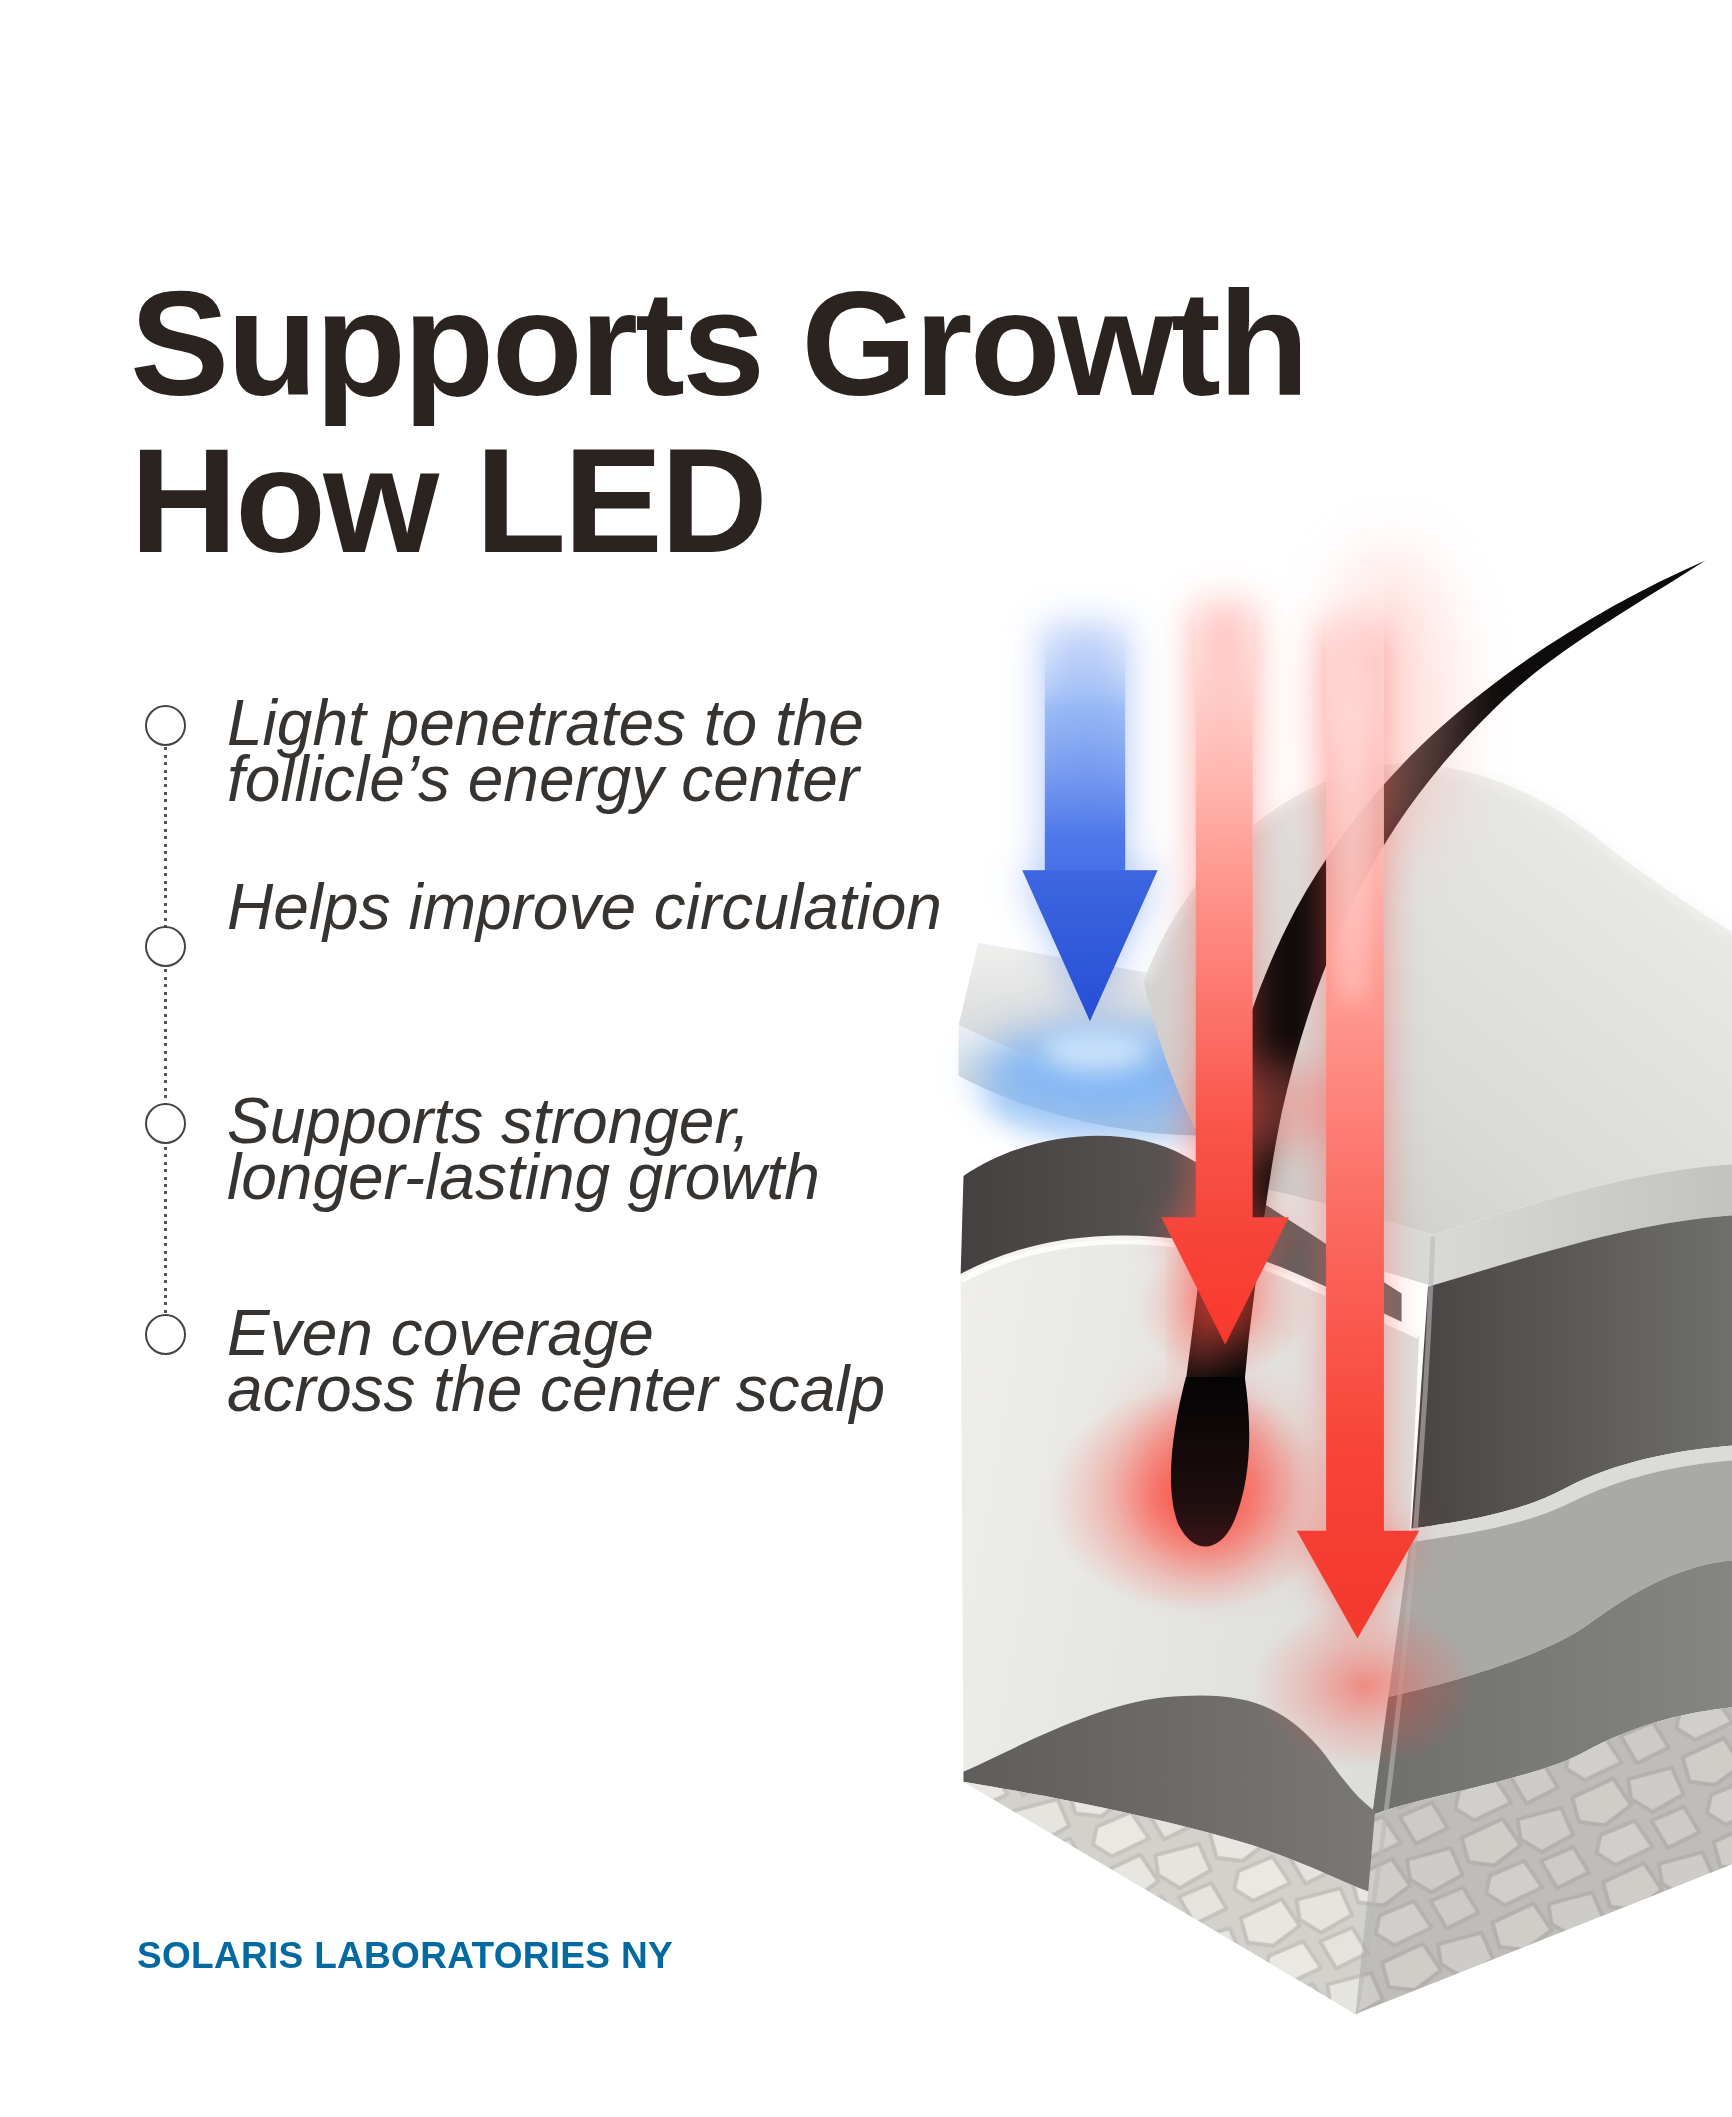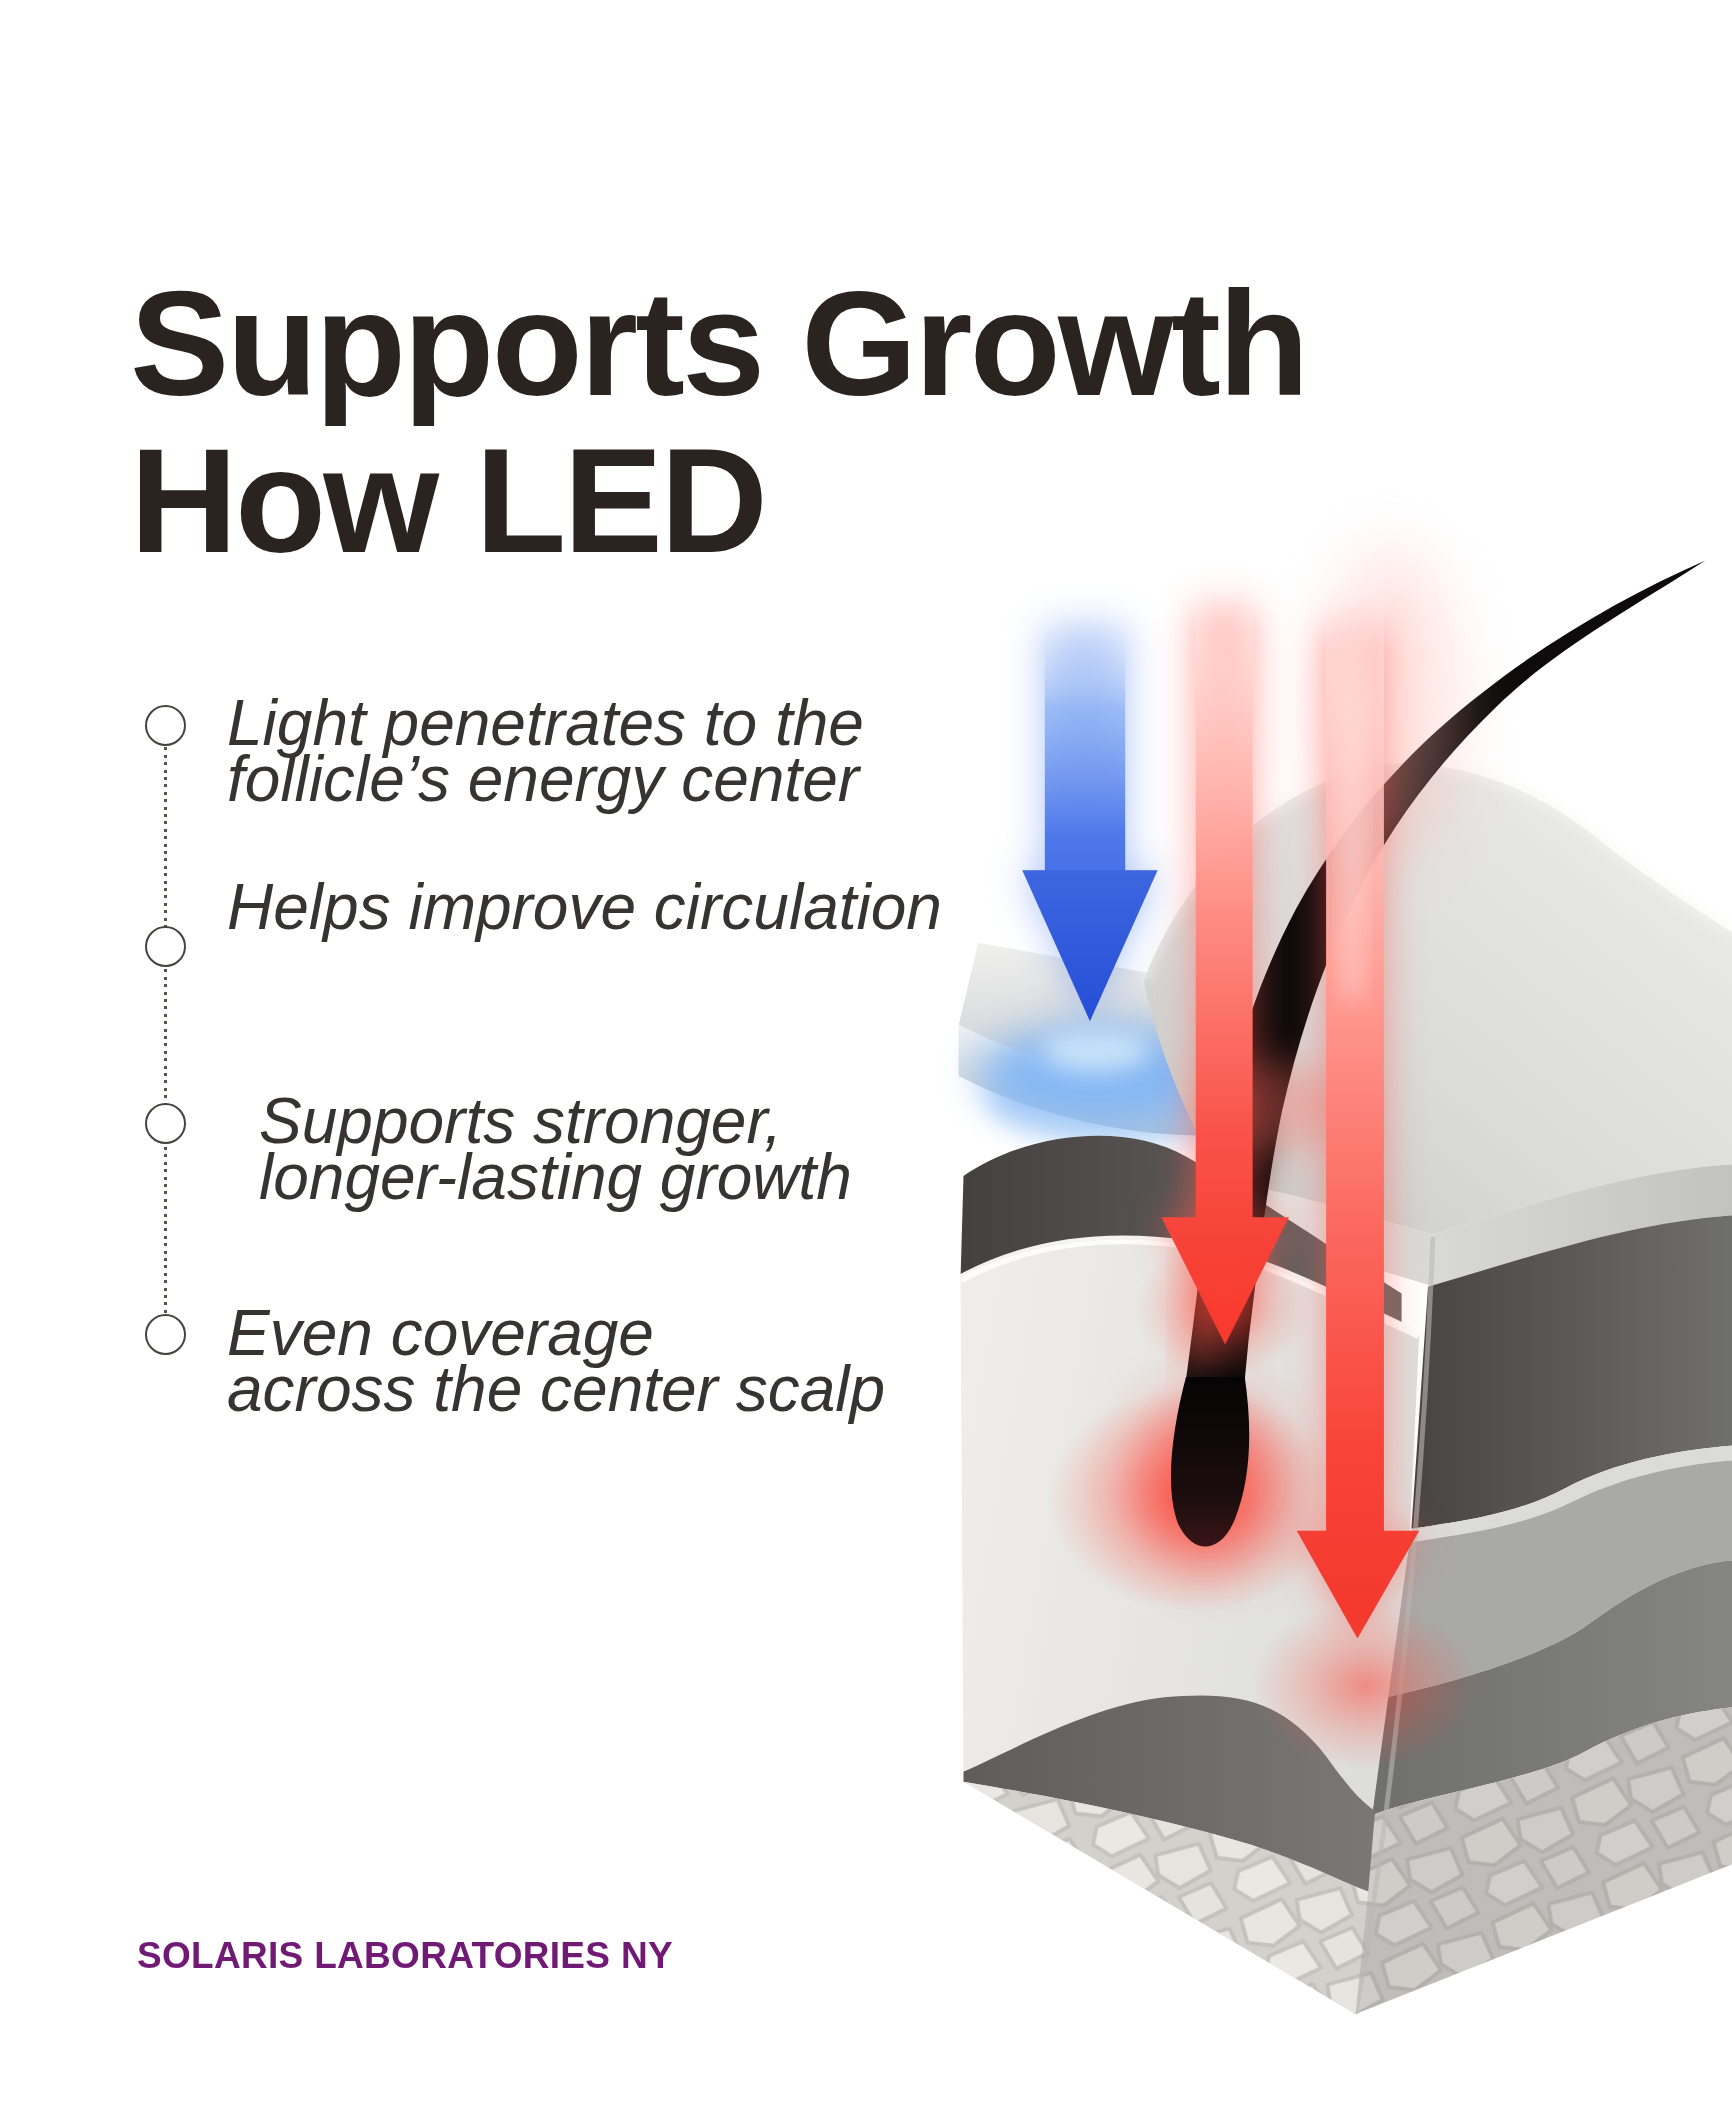--- a/index.html
+++ b/index.html
@@ -19,21 +19,21 @@
   .bullet-circle{
     position:absolute;left:145px;width:41px;height:41px;box-sizing:border-box;
     border:2.9px solid #454340;border-radius:50%;background:#ffffff;z-index:2;
   }
   .benefit-text{
     position:absolute;left:227px;font-size:64px;line-height:56px;color:#363330;
     white-space:pre-line;z-index:2;font-style:italic;
   }
   .footer{
     position:absolute;left:137px;top:1935px;font-size:37px;font-weight:bold;
-    letter-spacing:0.3px;color:#701a75;
+    letter-spacing:0.3px;color:#0369a1;
   }
   .illustration{
     position:absolute;left:929px;top:392px;width:804px;height:1666px;
   }
 </style>
 </head>
 <body>
 
 <div class="title">
   <div>Supports Growth</div>
@@ -43,21 +43,21 @@
 <div class="connector" style="top:740px;height:583px;"></div>
 
 <div class="bullet-circle" style="top:705px;"></div>
 <div class="bullet-circle" style="top:926px;"></div>
 <div class="bullet-circle" style="top:1103px;"></div>
 <div class="bullet-circle" style="top:1314px;"></div>
 
 <div class="benefit-text" style="top:695px;">Light penetrates to the
 follicle’s energy center</div>
 <div class="benefit-text" style="top:879px;">Helps improve circulation</div>
-<div class="benefit-text" style="top:1093px;margin-left:32px;">Supports stronger,
+<div class="benefit-text" style="top:1093px;">Supports stronger,
 longer-lasting growth</div>
 <div class="benefit-text" style="top:1305px;">Even coverage
 across the center scalp</div>
 
 <div class="footer">SOLARIS LABORATORIES NY</div>
 
 <svg class="illustration" viewBox="0 0 820 1700">
   <defs>
     <linearGradient id="gTop" x1="1" y1="0" x2="0" y2="1">
       <stop offset="0" stop-color="#eeeeec"></stop>

